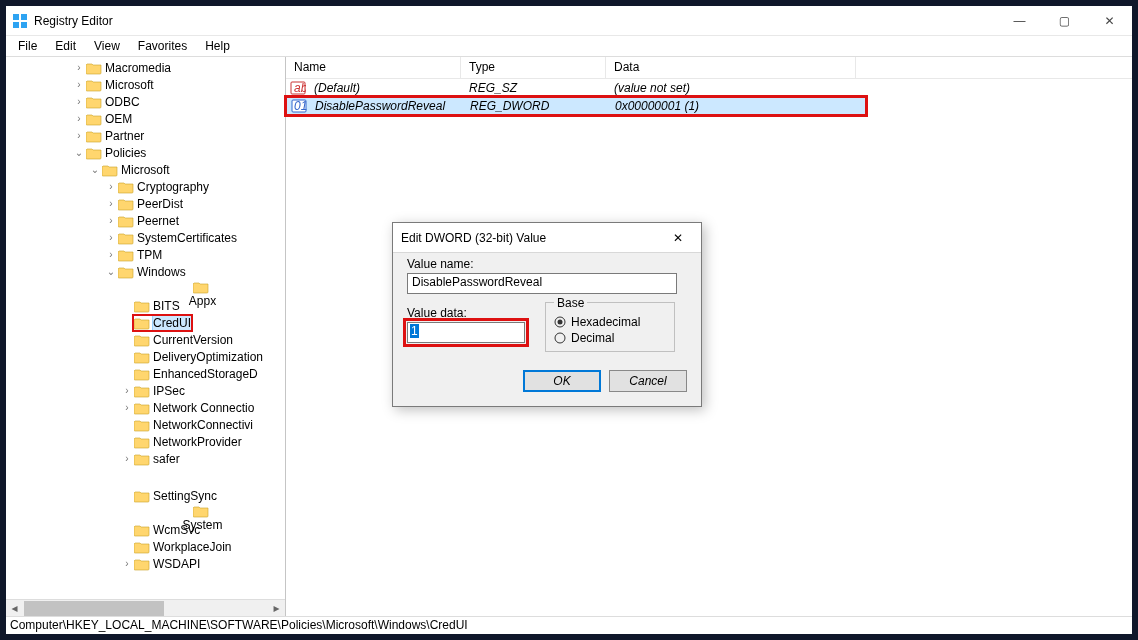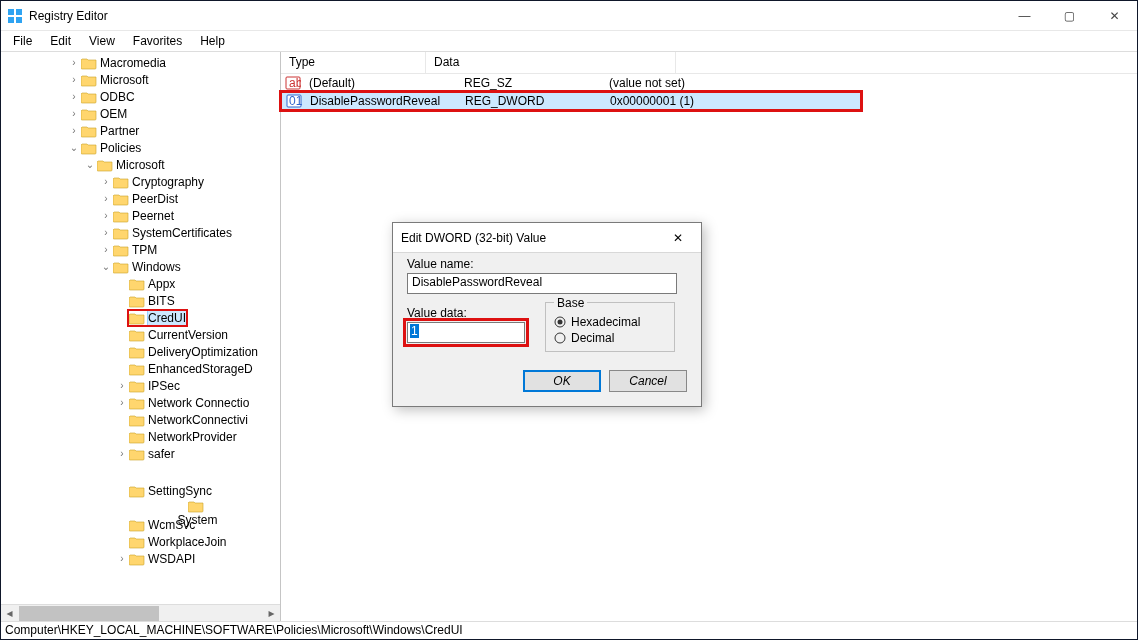--- a/index.html
+++ b/index.html
@@ -1,18 +1,18 @@
 <!DOCTYPE html>
 <html><head>
 <meta charset="utf-8">
 <style>
 * { box-sizing: border-box; margin: 0; padding: 0; font-family: "Segoe UI", Tahoma, sans-serif; font-size: 12px; }
 html, body { width: 1138px; height: 640px; overflow: hidden; background: #fff; }
 
-.window { width: 100%; height: 100%; border: 1px solid #0f172a; display: flex; flex-direction: column; background: #14532d; }
+.window { width: 100%; height: 100%; border: 6px solid #0f172a; display: flex; flex-direction: column; background: #14532d; }
 
 
 .titlebar { height: 30px; display: flex; align-items: center; padding-left: 6px; background: #fff; border-bottom: 1px solid #e8e8e8;}
 .titlebar .icon-app { width: 16px; height: 16px; margin-right: 6px; }
 .titlebar .title { flex: 1; color: #000; }
 .titlebar .controls { display: flex; height: 100%; }
 .titlebar .controls .ctl { width: 45px; height: 100%; display: flex; align-items: center; justify-content: center; color:#444; }
 
 
 .menubar { height: 20px; display: flex; align-items: center; padding: 0 4px; gap: 2px; background:#fff; }
@@ -29,21 +29,21 @@
 .tree .label { color:#000; }
 .tree .selected .label { background:#cce8ff; outline:1px solid #99d1ff; }
 
 .hl-red { outline: 2px solid #d11; outline-offset: 0; }
 
 
 .list-pane { flex:1; display:flex; flex-direction:column; background:#fff; }
 .list-header { display:flex; height: 22px; border-bottom: 1px solid #e8e8e8; }
 .list-header .col { padding: 3px 8px; border-right: 1px solid #e8e8e8; color:#000; }
 .list-rows { flex:1; position:relative;}
-.row { display:flex; height:18px; align-items:center; }
+.row { display:flex; height:18px; align-items:center;font-style:italic; }
 .row .cell { padding: 0 8px; }
 .row .ico { width:16px; height:16px; margin-left:4px; }
 .row.selected { background:#cce8ff; border:1px dotted #7aa; }
 .row-hl { outline:3px solid #d11; outline-offset:-1px; }
 
 
 .hscroll { height:17px; background:#f0f0f0; border-top:1px solid #ddd; display:flex; align-items:center;}
 .hscroll .arrow { width:17px; height:17px; display:flex;align-items:center;justify-content:center;color:#666;}
 .hscroll .thumb { height:15px; background:#c2c2c2; margin:0 1px;}
 
@@ -219,21 +219,21 @@
             </div>
             <div class="node" style="padding-left: 96px;">
               <span class="exp">⌄</span>
               <span class="folder">
                 <svg width="16" height="14" viewBox="0 0 16 14">
                   <path d="M1 3h5l1 1h8v8a1 1 0 0 1-1 1H1a1 1 0 0 1-1-1V4z" fill="#ffd66e" stroke="#c9a227" stroke-width=".6"></path>
                 </svg>
               </span>
               <span class="label">Windows</span>
             </div>
-            <div class="node" style="padding-left: 112px;">
+            <div class="node" style="padding-left: 112px; flex-direction: column;">
               <span class="exp"></span>
               <span class="folder">
                 <svg width="16" height="14" viewBox="0 0 16 14">
                   <path d="M1 3h5l1 1h8v8a1 1 0 0 1-1 1H1a1 1 0 0 1-1-1V4z" fill="#ffd66e" stroke="#c9a227" stroke-width=".6"></path>
                 </svg>
               </span>
               <span class="label">Appx</span>
             </div>
             <div class="node" style="padding-left: 112px;">
               <span class="exp"></span>
@@ -377,20 +377,21 @@
       <div class="hscroll" style="position:absolute;bottom:0;left:0;right:0;">
         <div class="arrow">◂</div>
         <div class="thumb" style="width:140px;"></div>
         <div style="flex:1"></div>
         <div class="arrow">▸</div>
       </div>
     </div>
 
     <div class="list-pane">
       <div class="list-header">
+        <div class="col" style="width:175px">Name</div>
         <div class="col" style="width:145px">Type</div>
         <div class="col" style="width:250px">Data</div>
       </div>
       <div class="list-rows" id="rows">
           <div class="row" style="width: 580px;">
             <span class="ico"><svg width="16" height="16">
                 <rect x="1" y="2" width="14" height="12" rx="1" fill="#fff" stroke="#c33"></rect>
                 <text x="4" y="12" font-size="8" fill="#c33">ab</text>
               </svg></span>
             <span class="cell" style="width: 155px;">(Default)</span>

